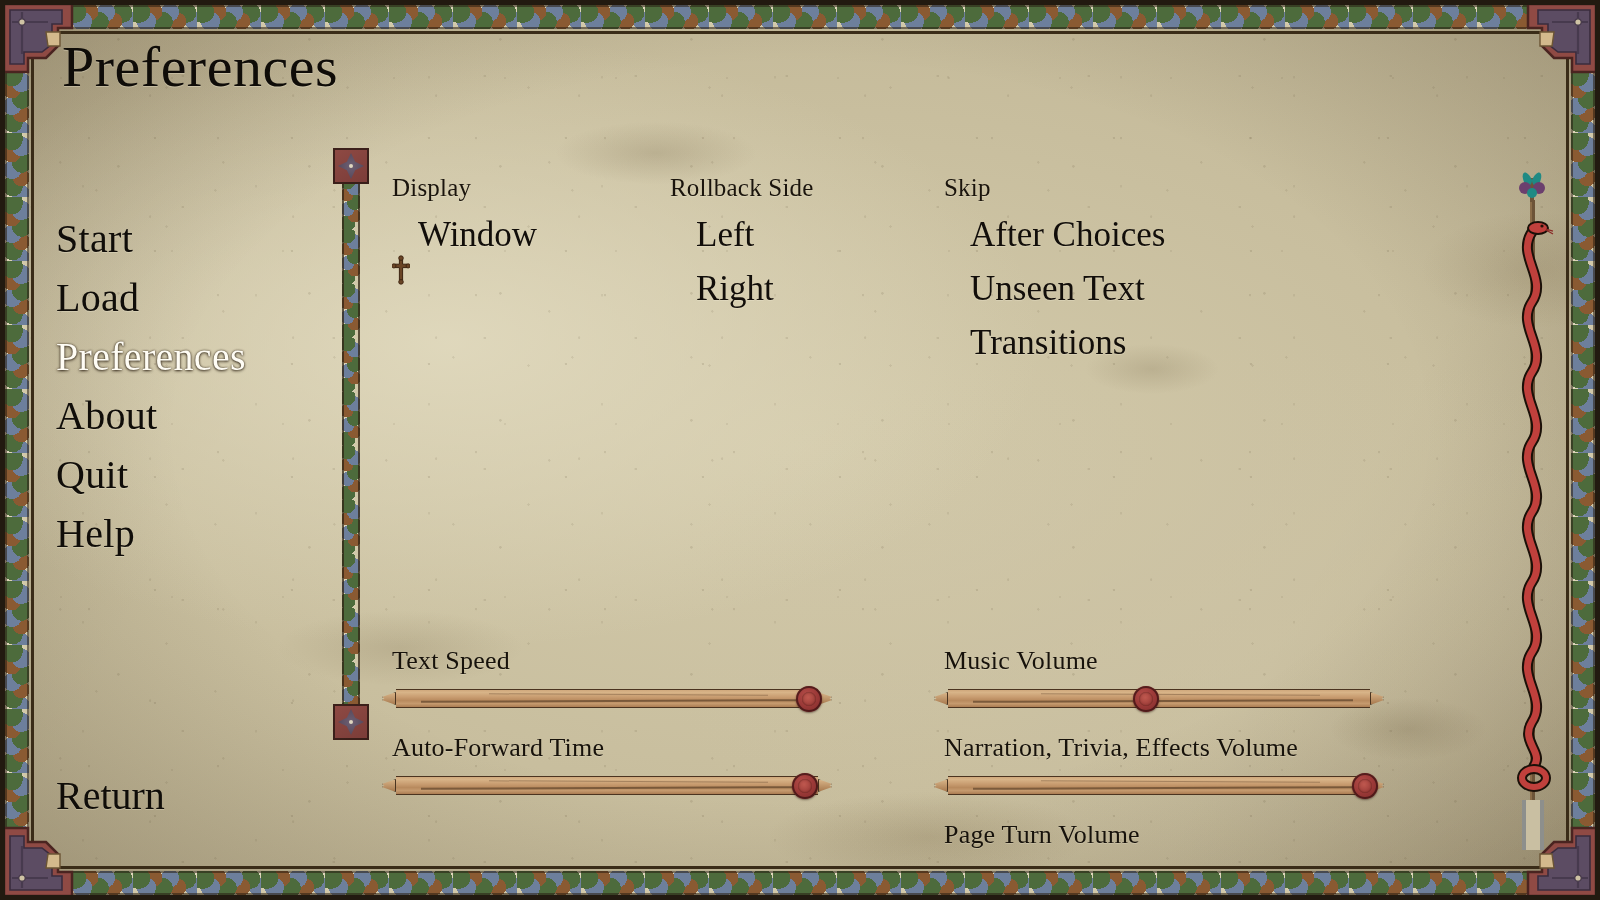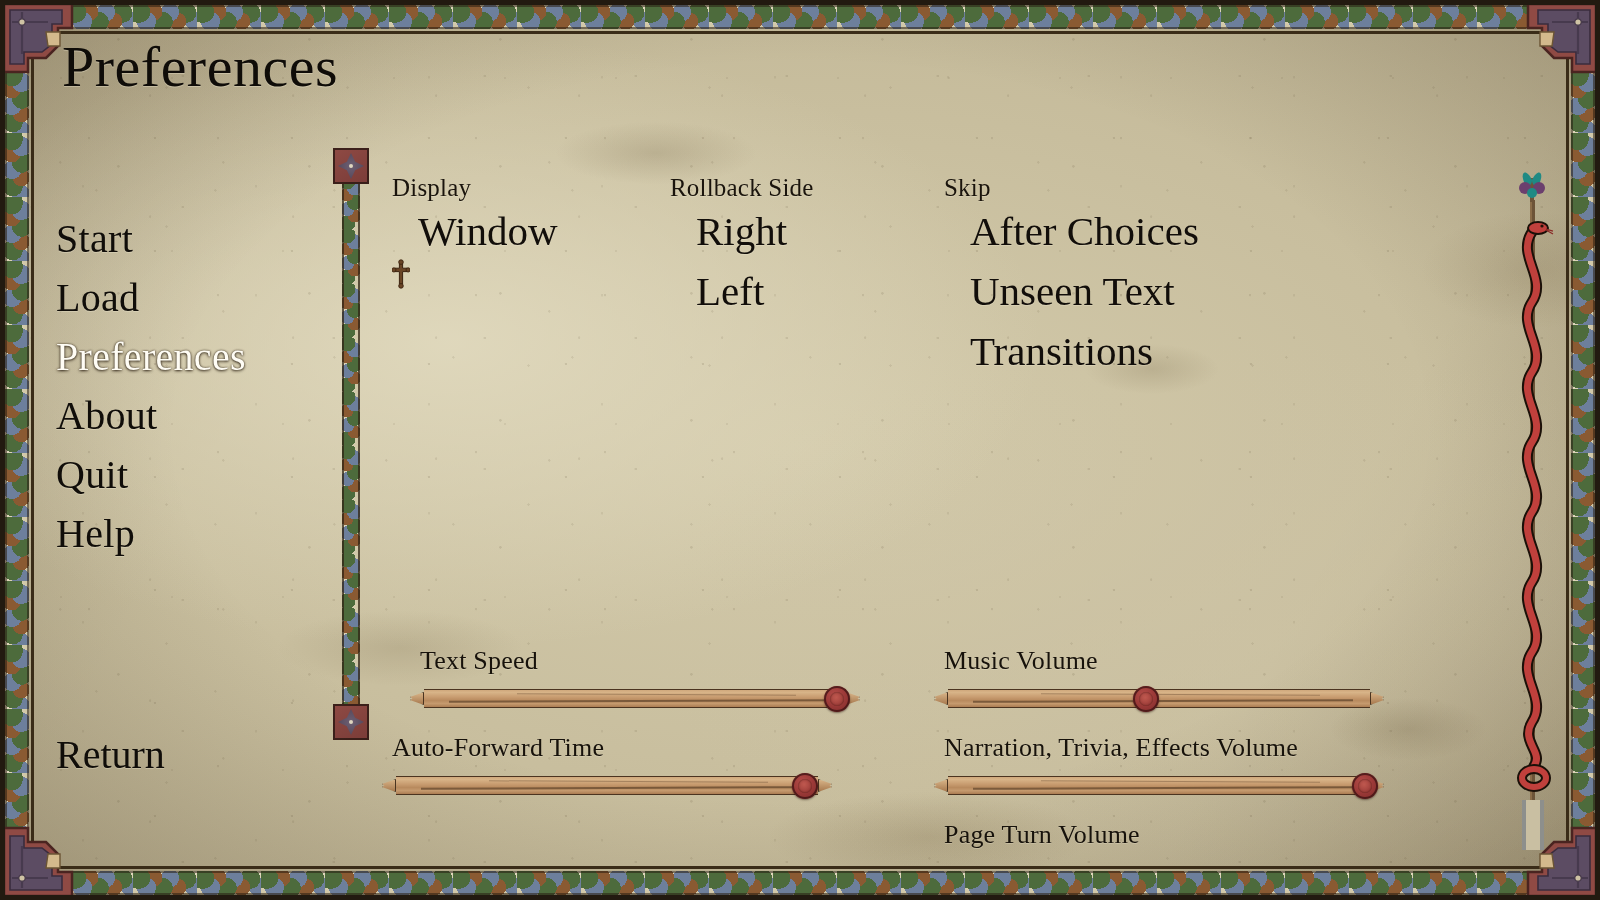--- a/index.html
+++ b/index.html
@@ -159,21 +159,21 @@
     white-space: nowrap;
     letter-spacing: .3px;
     text-shadow: 0 1px 0 rgba(255,250,230,.25);
   }
   .nav-item.selected {
     color: #fffdf5;
     text-shadow: 0 1px 3px rgba(30,20,8,.85), 0 0 2px rgba(40,26,10,.7);
   }
   .nav-return {
     position: absolute;
-    left: 56px; top: 735px;
+    left: 56px; top: 776px;
     font-size: 40px;
     line-height: 1;
     color: #100d09;
     cursor: pointer;
     z-index: 12;
     text-shadow: 0 1px 0 rgba(255,250,230,.25);
   }
 
   
   .vscroll {
@@ -224,28 +224,28 @@
   
   .col { position: absolute; z-index: 12; }
   .col-display   { left: 392px; top: 175px; width: 250px; }
   .col-rollback  { left: 670px; top: 175px; width: 260px; }
   .col-skip      { left: 944px; top: 175px; width: 300px; }
 
   .col-label {
     font-size: 25px;
     color: #1a140c;
     line-height: 1;
-    margin-bottom: 2px;
+    margin-bottom: 8px;
     letter-spacing: .2px;
     text-shadow: 0 1px 0 rgba(255,250,230,.22);
   }
   .opt {
     position: relative;
     display: block;
-    font-size: 41px;
+    font-size: 35px;
     line-height: 1;
     color: #120e0a;
     padding: 9px 0 10px 26px;
     cursor: pointer;
     white-space: nowrap;
     text-shadow: 0 1px 0 rgba(255,250,230,.22);
   }
   .opt.selected {
     color: #fffdf5;
     text-shadow: 0 1px 3px rgba(30,20,8,.85), 0 0 2px rgba(40,26,10,.7);
@@ -254,21 +254,21 @@
     position: absolute;
     left: 0; top: 50%;
     width: 18px; height: 30px;
     margin-top: -17px;
     display: none;
   }
   .opt.selected .cross { display: block; }
 
   
   .slider-block { position: absolute; z-index: 12; }
-  .sb-text-speed  { left: 392px; top: 648px; width: 430px; margin-left: 28px; }
+  .sb-text-speed  { left: 392px; top: 648px; width: 430px; }
   .sb-auto-fwd    { left: 392px; top: 735px; width: 430px; }
   .sb-music       { left: 944px; top: 648px; width: 430px; }
   .sb-nte         { left: 944px; top: 735px; width: 430px; }
   .sb-page-turn   { left: 944px; top: 822px; width: 430px; }
 
   .slider-label {
     font-size: 26px;
     line-height: 1;
     color: #17120b;
     margin-bottom: 9px;
@@ -430,25 +430,25 @@
           <circle cx="9" cy="26.9" r="2.3" fill="#6a4526" stroke="#3c2411" stroke-width=".9"></circle>
         </svg>
       </span>
     </span>
   </div>
 
   <div class="col col-rollback">
     <div class="col-label">Rollback Side</div>
     <span class="opt">
       
+      <span>Left</span>
+    </span>
+    <span class="opt">
+      
       <span>Right</span>
-    </span>
-    <span class="opt">
-      
-      <span>Left</span>
     </span>
   </div>
 
   <div class="col col-skip">
     <div class="col-label">Skip</div>
     <span class="opt">
       
       <span>After Choices</span>
     </span>
     <span class="opt">

